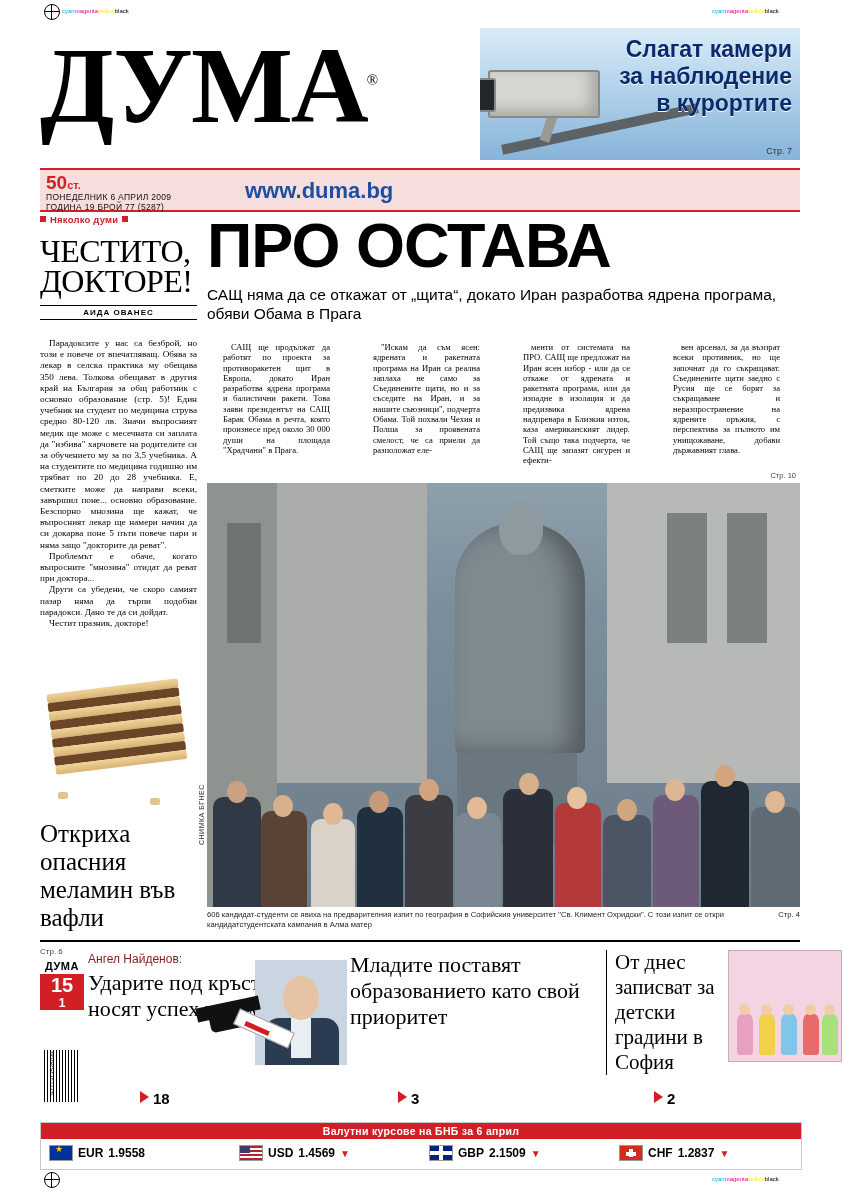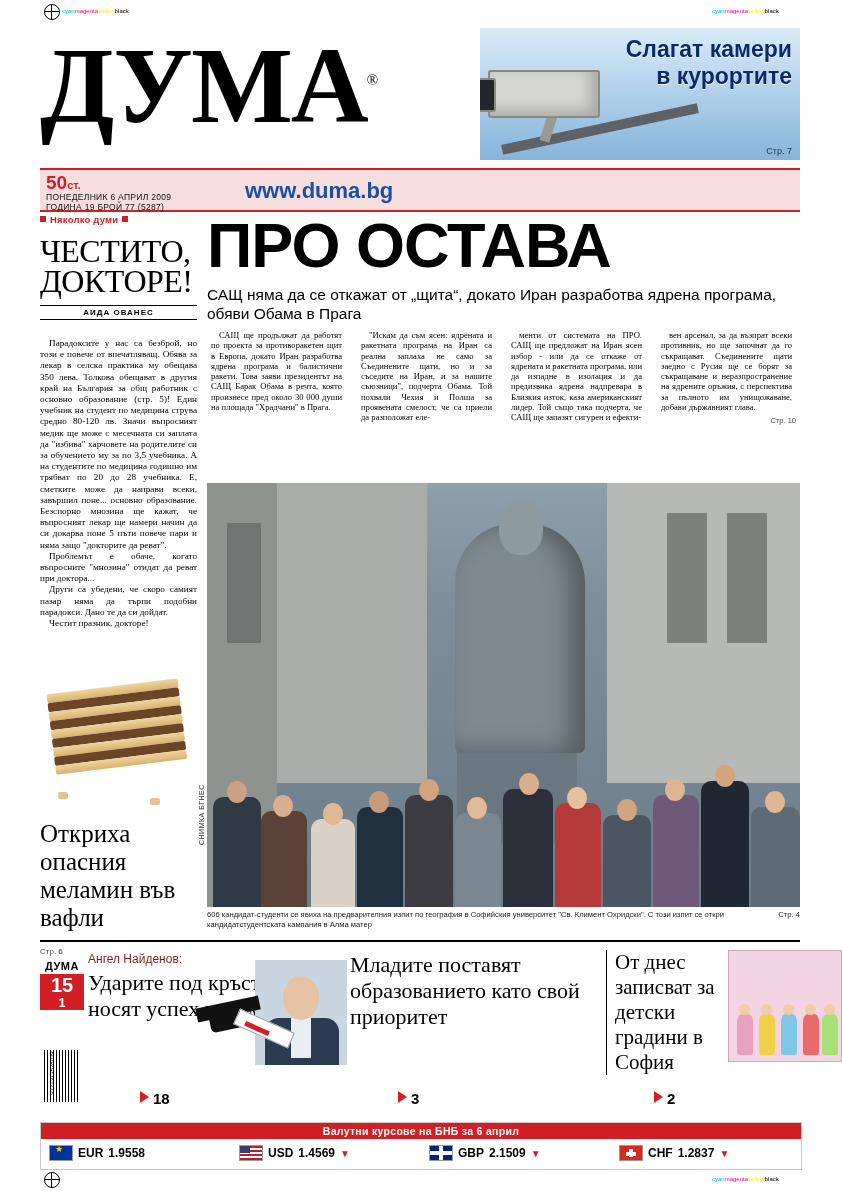--- a/index.html
+++ b/index.html
@@ -107,21 +107,21 @@
   .mainhead{
     font-family:"Liberation Sans",sans-serif;font-weight:bold;
     font-size:63px;line-height:62px;letter-spacing:-1px;margin:0;
   }
   .mainsub{
     margin-top:9px;font-family:"Liberation Sans",sans-serif;font-size:15.5px;line-height:19px;
   }
   .cols{position:absolute;left:207px;top:326px;width:593px;height:150px;
     display:flex;gap:11px;}
   .col{width:139px;font-size:8.6px;line-height:10.3px;text-align:justify;}
-  .col p{margin:4px;text-indent:8px;}
+  .col p{margin:16px;text-indent:8px;}
   .col .pg{display:block;text-align:right;font-family:"Liberation Sans",sans-serif;font-size:7.5px;color:#444;margin-top:3px;}
 
   
   .photo{
     position:absolute;left:207px;top:483px;width:593px;height:424px;
     background:linear-gradient(180deg,#8fa0ad 0%,#7c8d9b 30%,#6d7d8a 100%);
     overflow:hidden;border:0;
   }
   .photo .bld{position:absolute;background:#b9bcb8;}
   .photo .statue-base{position:absolute;left:250px;top:250px;width:120px;height:110px;background:#6b7780;}
@@ -231,20 +231,21 @@
     </div>
 
     <div class="promo">
       <div class="sky"></div>
       <div class="cam-pole"></div>
       <div class="cam-arm"></div>
       <div class="cam-body"></div>
       <div class="cam-lens"></div>
       <div class="txt">
         <div>Слагат камери</div>
+        <div>за наблюдение</div>
         <div>в курортите</div>
       </div>
       <div class="pg">Стр. 7</div>
     </div>
   </div>
 
   <div class="infobar">
     <div class="price"><span>50</span><small>ст.</small></div>
     <div class="dateline">
       <div>ПОНЕДЕЛНИК  6  АПРИЛ  2009</div>

